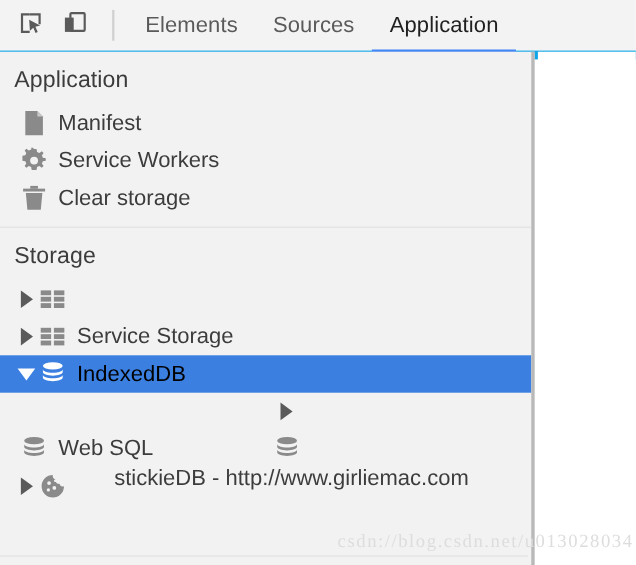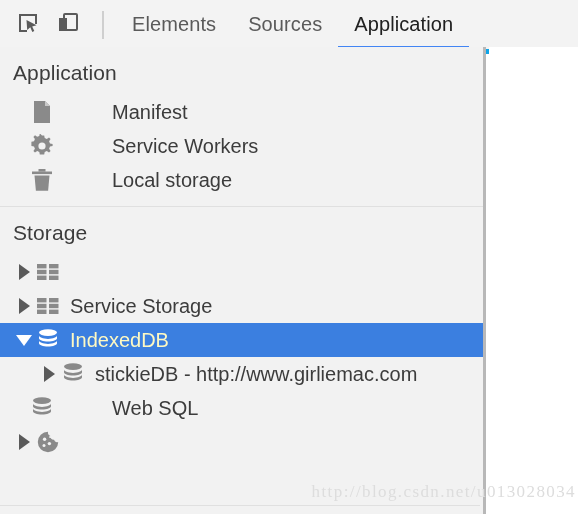--- a/index.html
+++ b/index.html
@@ -23,21 +23,21 @@
   }
 
   
   .toolbar {
     position: absolute;
     left: 0;
     top: 0;
     width: 578px;
     height: 54px;
     background: #f3f3f3;
-    border-bottom: 5px solid #0ea5e9;
+    border-bottom: 8px solid #0ea5e9;
     box-sizing: border-box;
     display: flex;
     align-items: center;
   }
   .tool-btn {
     width: 40px;
     height: 44px;
     display: flex;
     align-items: center;
     justify-content: center;
@@ -126,21 +126,21 @@
     display: flex;
     align-items: center;
     height: 34px;
     font-size: 20px;
     color: #3c3c3c;
     cursor: pointer;
     white-space: nowrap;
   }
   .tree-row.selected {
     background: #3b7fe0;
-    color: #fef9c3;
+    color: #000000;
   }
   .tree-row .twisty {
     width: 22px;
     height: 34px;
     display: flex;
     align-items: center;
     justify-content: center;
     flex: none;
   }
   .tree-row .icon {
@@ -150,22 +150,22 @@
     align-items: center;
     justify-content: center;
     flex: none;
   }
   .tree-row .label {
     margin-left: 9px;
     line-height: 1;
   }
   
   .lvl0 { padding-left: 13px; }
-  .lvl1-noarrow { padding-left: 29px; gap: 48px; }
-  .lvl2 { padding-left: 38px; }
+  .lvl1-noarrow { padding-left: 18px; }
+  .lvl2 { padding-left: 38px; flex-direction: column; }
 
   .tri {
     width: 0;
     height: 0;
     border-top: 8px solid transparent;
     border-bottom: 8px solid transparent;
     border-left: 11px solid #5a5a5a;
   }
   .tri.open {
     border-left: 8px solid transparent;
@@ -252,21 +252,21 @@
     </div>
 
     <div class="tree-row lvl1-noarrow">
       <span class="icon">
         <svg width="22" height="24" viewBox="0 0 22 24">
           <rect x="1" y="3.5" width="20" height="2.6" fill="#8a8a8a"></rect>
           <rect x="7.5" y="1" width="7" height="2.6" fill="#8a8a8a"></rect>
           <path d="M3.5 7.5 h15 l-1.4 15.2 h-12.2 Z" fill="#8a8a8a"></path>
         </svg>
       </span>
-      <span class="label">Local storage</span>
+      <span class="label">Clear storage</span>
     </div>
 
     <div class="section-divider"></div>
 
     <div class="section-title">Storage</div>
 
     <div class="tree-row lvl0">
       <span class="twisty">
           <span class="tri"></span>
         </span>
@@ -351,14 +351,14 @@
           <circle cx="14.2" cy="7.0" r="1.1" fill="#f2f2f2"></circle>
         </svg>
       </span>
     </div>
 
     <div class="bottom-divider"></div>
   </div>
 
   <div class="content-pane"></div>
 
-  <div class="watermark">http://blog.csdn.net/u013028034</div>
+  <div class="watermark">csdn://blog.csdn.net/u013028034</div>
 </div>
 
 </body></html>

